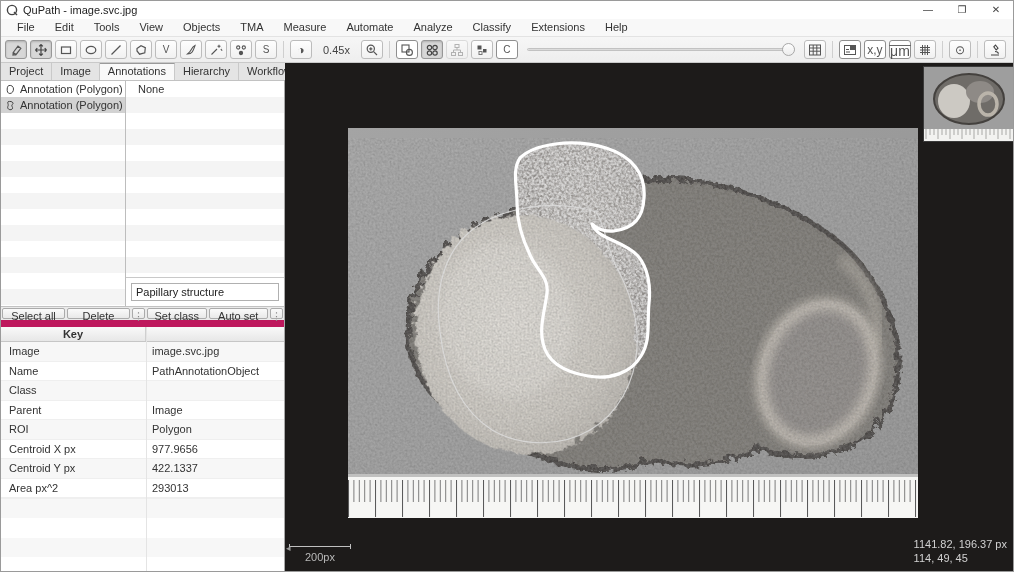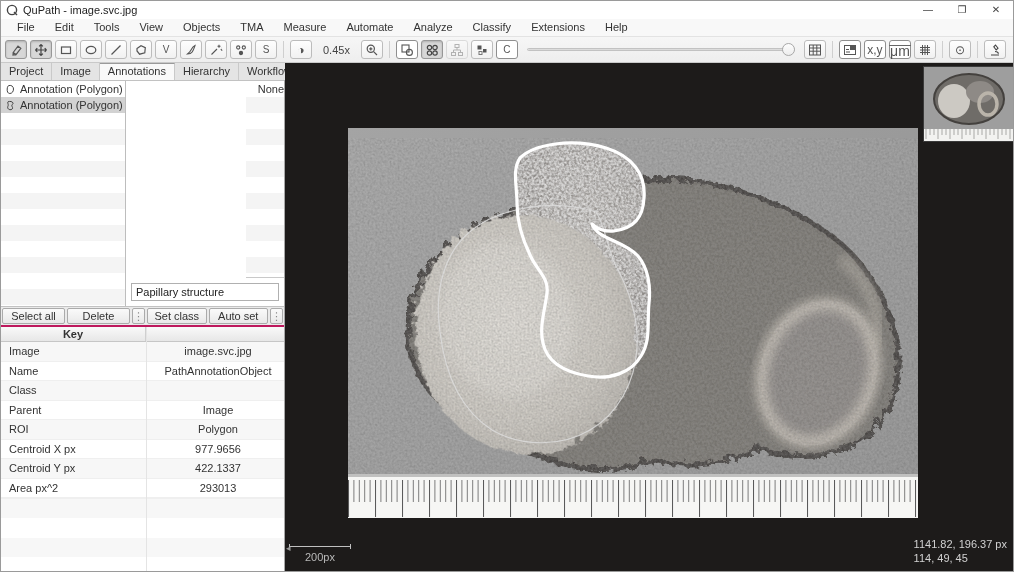--- a/index.html
+++ b/index.html
@@ -38,40 +38,40 @@
   
   .left-panel { width:284px; flex:0 0 auto; background:#f2f2f2; border-right:1px solid #a8a8a8; display:flex; flex-direction:column; }
   .tabs { height:18px; display:flex; background:#ececec; border-bottom:1px solid #c2c2c2; flex:0 0 auto;text-align:center; }
   .tab { padding:0 8px; line-height:17px; border-right:1px solid #c9c9c9; background:#e4e4e4; color:#333; }
   .tab.active { background:#f9f9f9; border-top:1px solid #9a9a9a; line-height:15px; }
   .annot-area { height:226px; display:flex; flex:0 0 auto; border-bottom:1px solid #c2c2c2; }
   .annot-list { width:145px; border-right:1px solid #bdbdbd; background:repeating-linear-gradient(to bottom,#ffffff 0 16px,#f4f4f4 16px 32px); overflow:hidden; }
   .annot-item { height:16px; display:flex; align-items:center; padding-left:4px; gap:4px; }
   .annot-item.selected { background:#d2d2d2; }
   .annot-item svg { flex:0 0 auto; }
-  .class-panel { flex:1; display:flex; flex-direction:column; background:#fff;align-items:flex-end; }
+  .class-panel { flex:1; display:flex; flex-direction:column; background:#fff; }
   .class-list { flex:1; background:repeating-linear-gradient(to bottom,#ffffff 0 16px,#f4f4f4 16px 32px); border-bottom:1px solid #c9c9c9; }
   .class-item { height:16px; line-height:16px; padding-left:12px; }
   .class-input { height:18px; border:1px solid #b0b0b0; margin:5px; font-family:"Liberation Sans",sans-serif; font-size:11px; padding-left:4px; color:#222; background:#fff; }
-  .btn-rows { height:20px; display:flex; flex:0 0 auto; border-bottom:2px solid #be185d; background:#eaeaea; }
+  .btn-rows { height:20px; display:flex; flex:0 0 auto; border-bottom:7px solid #be185d; background:#eaeaea; }
   .pbtn { flex:1; border:1px solid #ababab; border-radius:2px; background:linear-gradient(#fafafa,#e9e9e9); margin:1px; font-family:"Liberation Sans",sans-serif; font-size:11px; color:#333; line-height:15px; text-align:center; }
   .pbtn.narrow { flex:0 0 13px; color:#888; padding:0; }
   .btn-left { width:145px; display:flex; }
   .btn-right { flex:1; display:flex; }
 
   .meas-table { flex:1; display:flex; flex-direction:column; background:#fff; position:relative; min-height:0; }
   .meas-table .colsep { position:absolute; left:145px; top:0; bottom:0; width:1px; background:#e4e4e4; }
   .thead { height:15px; display:flex; background:linear-gradient(#f9f9f9,#e7e7e7); border-bottom:1px solid #c6c6c6; font-weight:bold; flex:0 0 auto; }
   .thead div { text-align:center; line-height:14px; }
   .thead .k { width:145px; border-right:1px solid #cfcfcf; }
   .thead .v { flex:1;margin-top:16px; }
   .trow { height:19.5px; display:flex; align-items:center; border-bottom:1px solid #efefef; flex:0 0 auto; }
   .trow:nth-child(odd) { background:#f7f7f7; }
   .trow .k { width:145px; padding-left:8px; color:#333; }
-  .trow .v { flex:1; padding-left:6px; color:#333;text-align:center; }
+  .trow .v { flex:1; padding-left:6px; color:#333; }
   .tfill { flex:1; background:repeating-linear-gradient(to bottom,#f7f7f7 0 19.5px,#ffffff 19.5px 39px); border-top:1px solid #efefef; }
 
   
   .viewer { flex:1; position:relative; background:#1d1b1a; overflow:hidden; }
   .photo { position:absolute; left:63px; top:65px; width:570px; height:390px; }
   .overview { position:absolute; right:0; top:4px; width:89px; height:74px; outline:1px solid #3a3a3a; }
   .scalebar { position:absolute; left:4px; bottom:8px; width:78px; text-align:center; color:#b9b9b9; font-size:11px; }
   .scalebar .line { position:relative; height:1px; background:#c0c0c0; margin:0 0 4px 0; width:62px; }
   .scalebar .line:before, .scalebar .line:after { content:""; position:absolute; top:-2px; width:1px; height:5px; background:#c0c0c0; }
   .scalebar .line:before { left:0; } .scalebar .line:after { right:0; }

